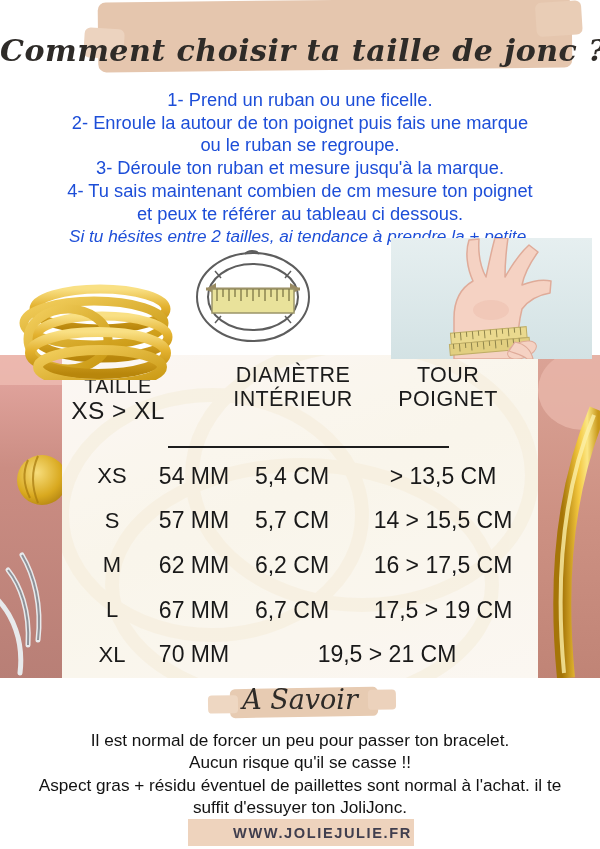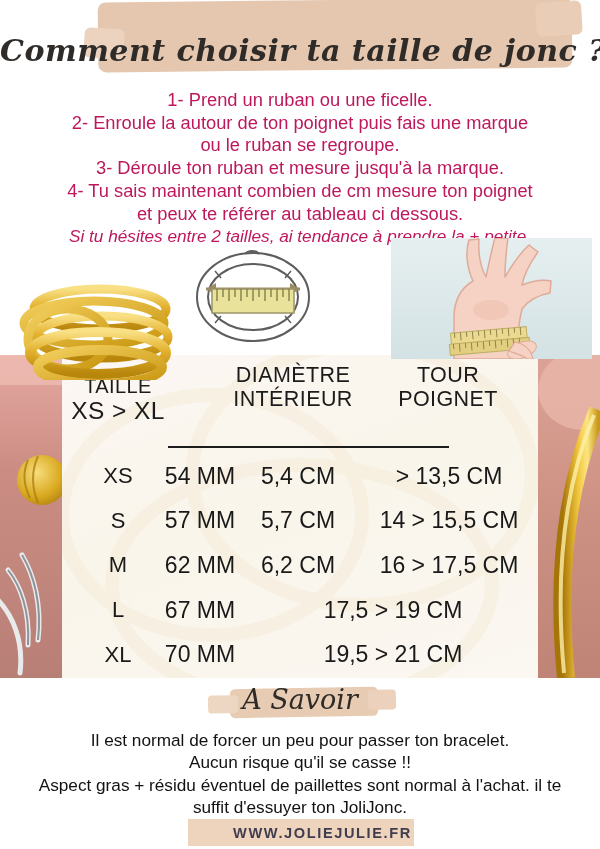--- a/index.html
+++ b/index.html
@@ -12,21 +12,21 @@
   .brush-title::before{content:"";position:absolute;left:-14px;top:26px;width:40px;height:30px;
         background:#ecd3bf;border-radius:6px;transform:rotate(4deg);}
   .brush-title::after{content:"";position:absolute;right:-10px;top:4px;width:46px;height:34px;
         background:#e9cdb6;border-radius:6px;transform:rotate(-3deg);}
   .script{font-family:"DejaVu Serif",serif;font-style:italic;color:#2e2b28;}
   .title{position:absolute;top:13px;left:0;right:0;text-align:left;font-size:30px;
         white-space:nowrap;letter-spacing:.5px;}
 
   
   .steps{position:absolute;top:89px;left:0;right:0;text-align:center;
-        font-size:18.3px;line-height:22.7px;color:#be185d;}
+        font-size:18.3px;line-height:22.7px;color:#1d4ed8;}
   .step-line{white-space:nowrap;}
   .step-note{font-style:italic;font-size:17.2px;white-space:nowrap;}
 
   
   .illo{position:absolute;z-index:3;}
   .illo-bangles{left:8px;top:283px;width:172px;height:97px;}
   .illo-diagram{left:193px;top:247px;width:120px;height:101px;}
   .illo-hand{left:391px;top:238px;width:201px;height:121px;}
 
   
@@ -36,21 +36,21 @@
   .strip-right{right:0;}
   .panel{position:absolute;left:62px;right:62px;top:0;bottom:0;
         background:linear-gradient(160deg,#f8f0ea 0%,#f5edda 45%,#f7f0e6 100%);}
   .panel svg{position:absolute;left:0;top:0;width:100%;height:100%;}
   .hdr{position:absolute;text-align:center;color:#1b1b1b;line-height:1.12;letter-spacing:.4px;z-index:4;}
   .hdr-size{left:60px;width:116px;top:20px;font-size:20px;}
   .hdr-size .big{font-size:24.5px;}
   .hdr-diameter{left:221px;width:144px;top:8px;font-size:21.5px;}
   .hdr-wrist{left:378px;width:140px;top:8px;font-size:21.5px;}
   .divider{position:absolute;left:168px;top:91px;width:281px;height:2px;background:#1d1d1d;z-index:4;}
-  .rows{position:absolute;left:68px;top:99px;width:476px;padding-left:10px;box-sizing:border-box;z-index:4;}
+  .rows{position:absolute;left:62px;top:99px;width:476px;padding-left:10px;box-sizing:border-box;z-index:4;}
   .trow{display:flex;align-items:center;height:44.6px;font-size:23px;color:#191919;}
   .c-size{width:80px;text-align:center;font-size:22px;}
   .c-mm{width:84px;text-align:center;}
   .c-cm{width:112px;text-align:center;}
   .c-wrist{flex:1;text-align:center;}
 
   
   .brush-savoir{left:230px;top:688px;width:148px;height:29px;border-radius:5px;
         background:#e7cbb2;transform:rotate(-1deg);}
   .brush-savoir::before{content:"";position:absolute;left:-22px;top:6px;width:30px;height:18px;
@@ -235,20 +235,21 @@
       </div>
       <div class="trow">
         <div class="c-size">M</div>
         <div class="c-mm">62 MM</div>
         <div class="c-cm">6,2 CM</div>
         <div class="c-wrist">16 &gt; 17,5 CM</div>
       </div>
       <div class="trow">
         <div class="c-size">L</div>
         <div class="c-mm">67 MM</div>
+        <div class="c-cm">6,7 CM</div>
         <div class="c-wrist">17,5 &gt; 19 CM</div>
       </div>
       <div class="trow">
         <div class="c-size">XL</div>
         <div class="c-mm">70 MM</div>
         <div class="c-wrist">19,5 &gt; 21 CM</div>
       </div>
     </div>
   </div>
 

